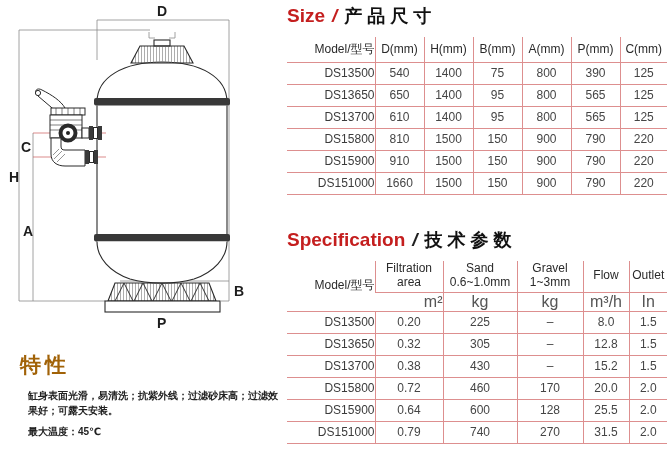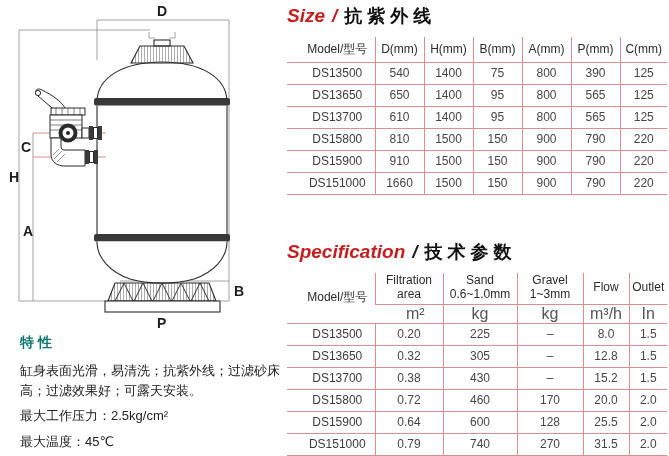--- a/index.html
+++ b/index.html
@@ -11,39 +11,39 @@
   *{box-sizing:border-box}
   body{margin:0;background:#fff}
   .page{position:relative;width:669px;height:456px;background:#fff;overflow:hidden;
         font-family:"Liberation Sans","DejaVu Sans",sans-serif;color:#222}
 
   
   .diagram{position:absolute;left:2px;top:0}
 
   
   .features{position:absolute;left:16px;top:334px;width:278px;color:#1c1c1c}
-  .features h2{margin:0 0 9px 4px;font-size:14px;letter-spacing:4px;color:#0f766e}
-  .features p{margin:0 4px 6px;font-size:13px;font-weight:400;line-height:1.5;color:#222}
+  .features h2{margin:17px 0 9px 4px;font-size:21px;letter-spacing:4px;color:#a16207}
+  .features p{margin:0 12px 6px;font-size:10px;font-weight:700;line-height:1.5;color:#222}
 
   
   .section{position:absolute;left:287px;width:382px}
   .size-section{top:4px}
-  .spec-section{top:240px}
+  .spec-section{top:228px}
   .sec-title{margin:0 0 9px 0;font-size:19px;font-weight:bold;white-space:nowrap}
-  .sec-title .en{color:var(--accent);font-style:italic}
+  .sec-title .en{color:var(--accent);}
   .sec-title .sep{font-style:italic;margin:0 7px}
   .size-section .sep{color:var(--accent)}
   .spec-section .sep{color:#1f1f1f}
   .sec-title .zh{color:#111;letter-spacing:5px;font-size:18px}
 
   table{border-collapse:collapse;width:380px;table-layout:fixed}
   th,td{border-left:1px solid var(--line);text-align:center;padding:0;
         font-size:12px;font-weight:400;color:var(--cell-text)}
   th{color:var(--head-text)}
-  th:first-child,td:first-child{border-left:none;text-align:center;padding-left:13px}
+  th:first-child,td:first-child{border-left:none;text-align:right;padding-left:13px}
   tbody tr{border-bottom:1px solid var(--line)}
   tbody td{height:22px}
   td:first-child{color:#3b3b3b}
 
   .size-table thead tr{border-bottom:1px solid var(--line)}
   .size-table thead th{height:25px}
 
   .spec-table thead tr.lbl th{height:31px;line-height:1.15;vertical-align:middle}
   .spec-table thead tr.lbl th:not(.model){border-bottom:1px solid var(--line)}
   .spec-table thead tr.units th{border-bottom:1px solid var(--line);height:16px;
@@ -141,27 +141,26 @@
       <text x="19" y="152">C</text>
       <text x="21" y="236">A</text>
       <text x="232" y="296">B</text>
       <text x="155" y="328">P</text>
     </g>
   </svg>
 
   <div class="features">
     <h2>特性</h2>
     <p>缸身表面光滑，易清洗；抗紫外线；过滤砂床高；过滤效果好；可露天安装。</p>
-    <p>最大工作压力：2.5kg/cm²</p>
     <p>最大温度：45℃</p>
   </div>
 
   <div class="section size-section">
     <h2 class="sec-title">
-      <span class="en">Size</span><span class="sep">/</span><span class="zh">抗紫外线</span>
+      <span class="en">Size</span><span class="sep">/</span><span class="zh">产品尺寸</span>
     </h2>
     <table class="size-table">
       <colgroup>
         <col style="width:88px">
           <col style="width:49px">
           <col style="width:49px">
         <col style="width:49px">
           <col style="width:49px">
           <col style="width:49px">
           <col style="width:47px">

